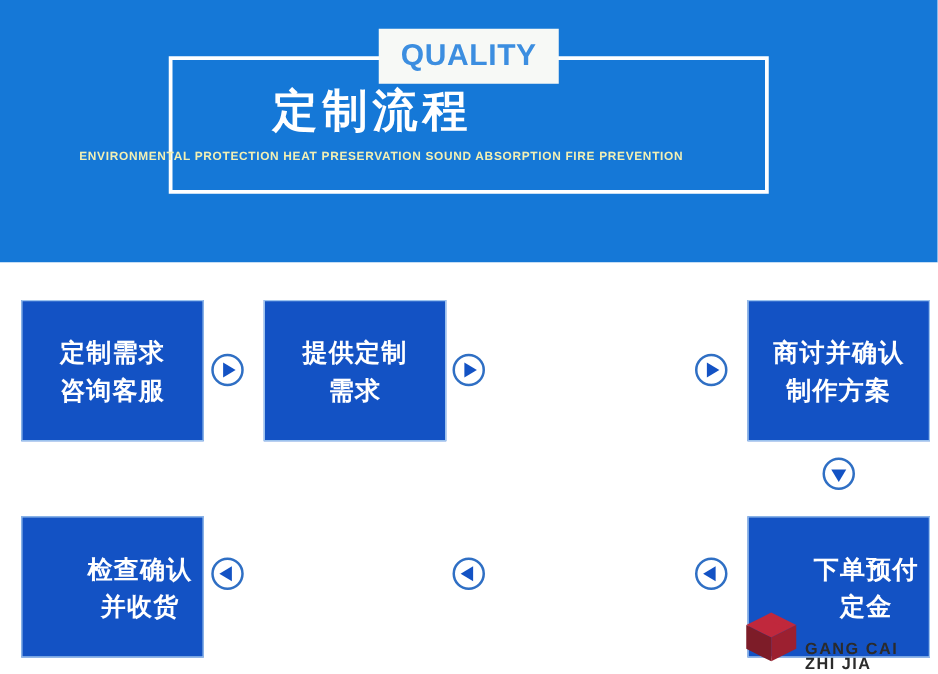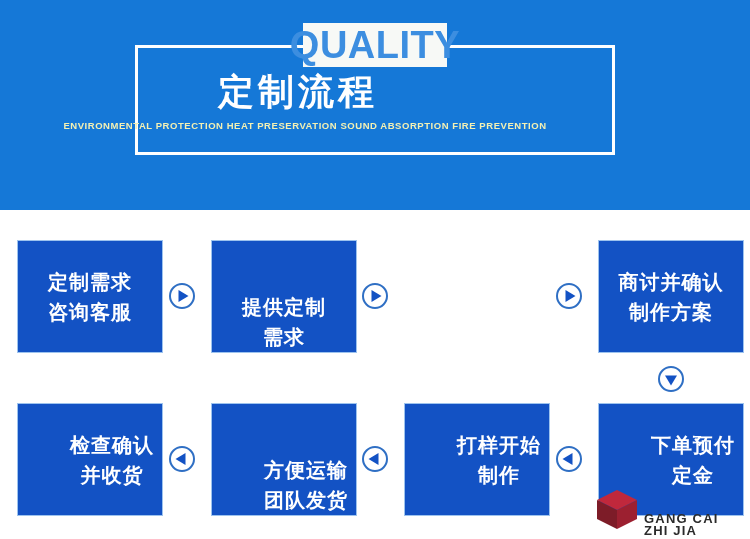--- a/index.html
+++ b/index.html
@@ -40,38 +40,38 @@
     top: 23px;
     width: 144px;
     height: 44px;
     background: #f7f9f6;
     display: flex;
     align-items: center;
     justify-content: center;
   }
   .quality-text {
     color: #3c8ee0;
-    font-size: 38px;
+    font-size: 24px;
     font-weight: bold;
     letter-spacing: 0.5px;
     line-height: 1;
     font-family: "Liberation Sans", "DejaVu Sans", sans-serif;
   }
   .header-title {
     position: absolute;
     left: 0;
     top: 70px;
     width: 596px;
     text-align: center;
     color: #ffffff;
     font-size: 36px;
     font-weight: bold;
     letter-spacing: 4px;
     line-height: 44px;
-    font-family: Liberation Serif, serif;
+    font-family: Liberation Mono, monospace;
   }
   .header-subtitle {
     position: absolute;
     left: 0;
     top: 119px;
     width: 610px;
     text-align: center;
     color: #f2f0b4;
     font-size: 9.5px;
     font-weight: bold;
@@ -104,24 +104,24 @@
     font-size: 20px;
     font-weight: bold;
     line-height: 30px;
     text-align: center;
     letter-spacing: 1px;
     font-family: "DejaVu Sans", "Liberation Sans", sans-serif;
   }
   .flow-box .label { white-space: pre-line; }
 
   .row1 { top: 30px; }
-  .row2 { top: 193px; padding-left: 44px; }
+  .row2 { top: 203px; padding-left: 44px; }
 
   .col1 { left: 17px; }
-  .col2 { left: 211px; align-items: flex-end; }
+  .col2 { left: 211px; }
   .col3 { left: 404px; }
   .col4 { left: 598px; justify-content: center; }
 
   
   .arrow {
     position: absolute;
     width: 26px;
     height: 26px;
     border: 2px solid #2f6fc4;
     border-radius: 50%;
@@ -234,28 +234,20 @@
 
   <div class="arrow arrow-right ar-1"></div>
   <div class="arrow arrow-right ar-2"></div>
   <div class="arrow arrow-right ar-3"></div>
 
   <div class="arrow arrow-down ad-1"></div>
 
   <div class="flow-box row2 col1">
     <span class="label">检查确认
 并收货</span>
-  </div>
-  <div class="flow-box row2 col2">
-    <span class="label">方便运输
-团队发货</span>
-  </div>
-  <div class="flow-box row2 col3">
-    <span class="label">打样开始
-制作</span>
   </div>
   <div class="flow-box row2 col4">
     <span class="label">下单预付
 定金</span>
   </div>
 
   <div class="arrow arrow-left al-1"></div>
   <div class="arrow arrow-left al-2"></div>
   <div class="arrow arrow-left al-3"></div>
 </div>

